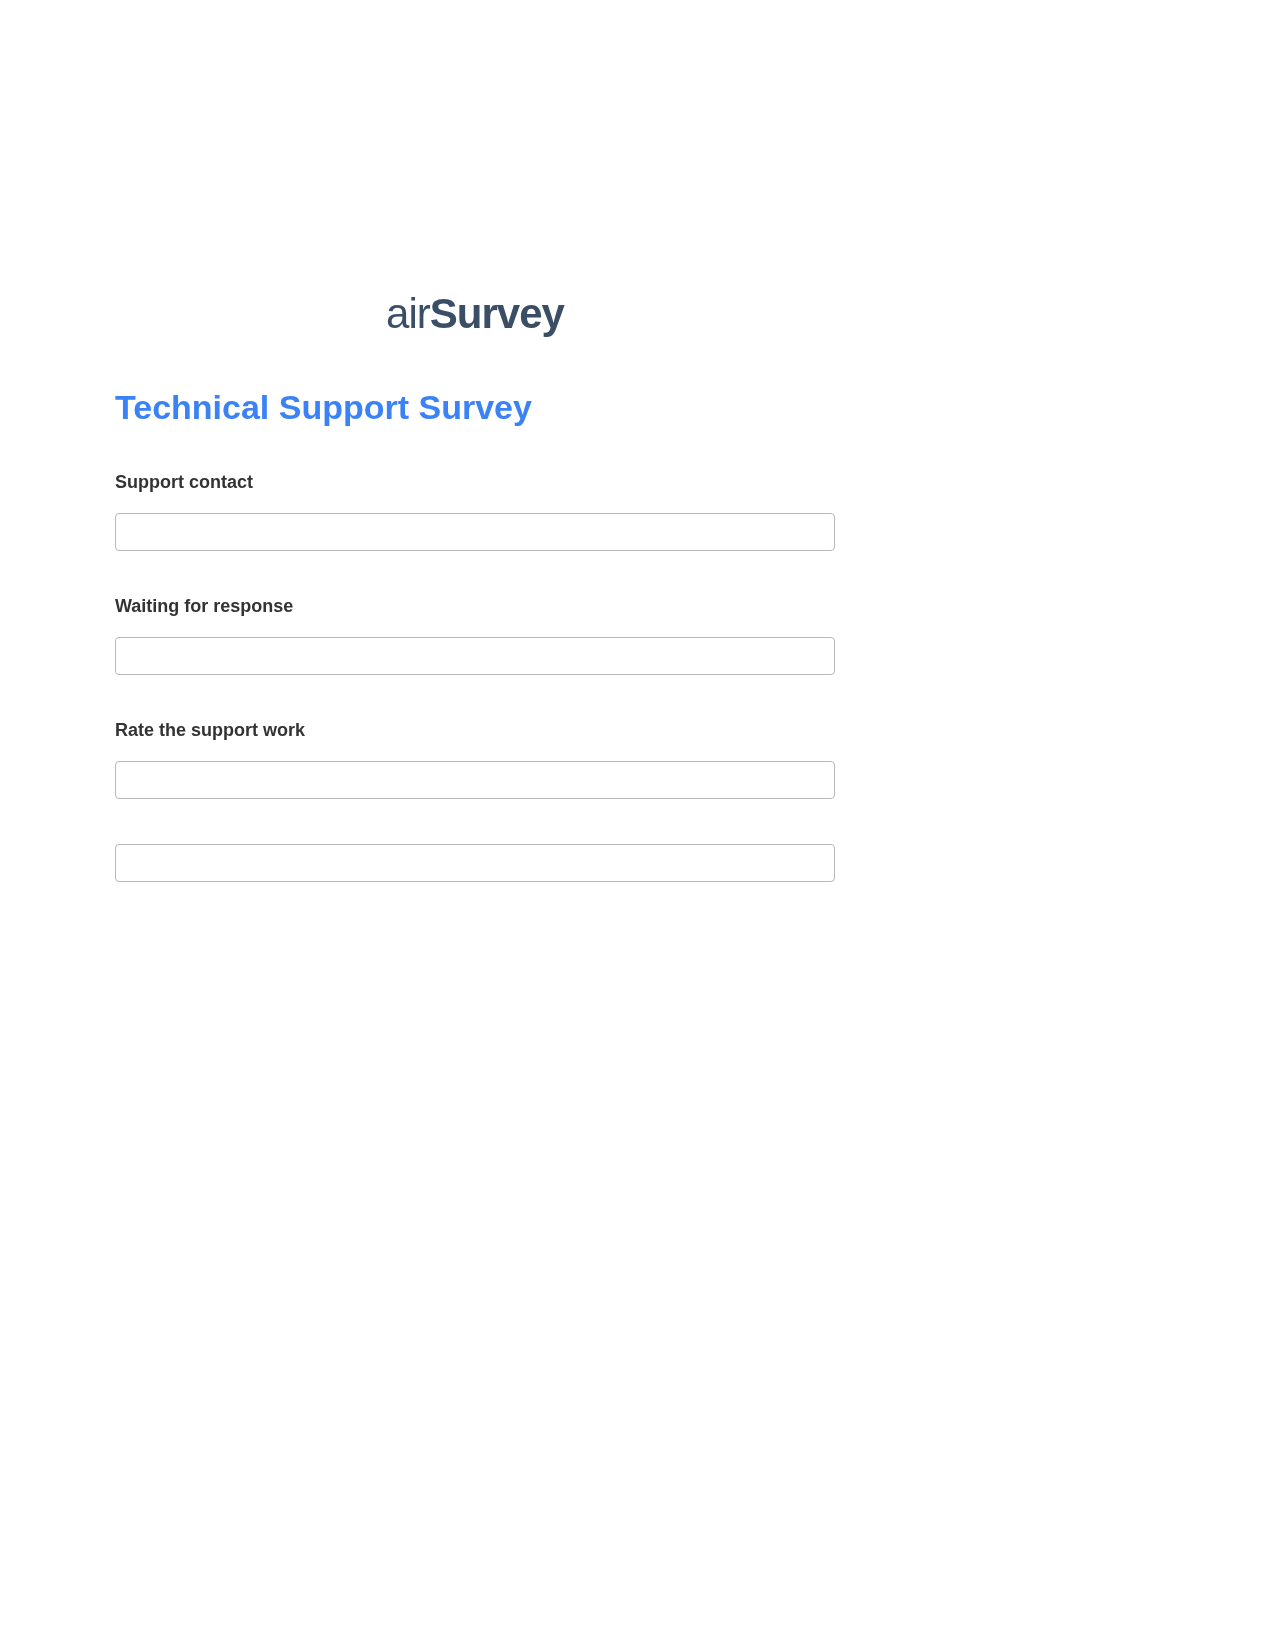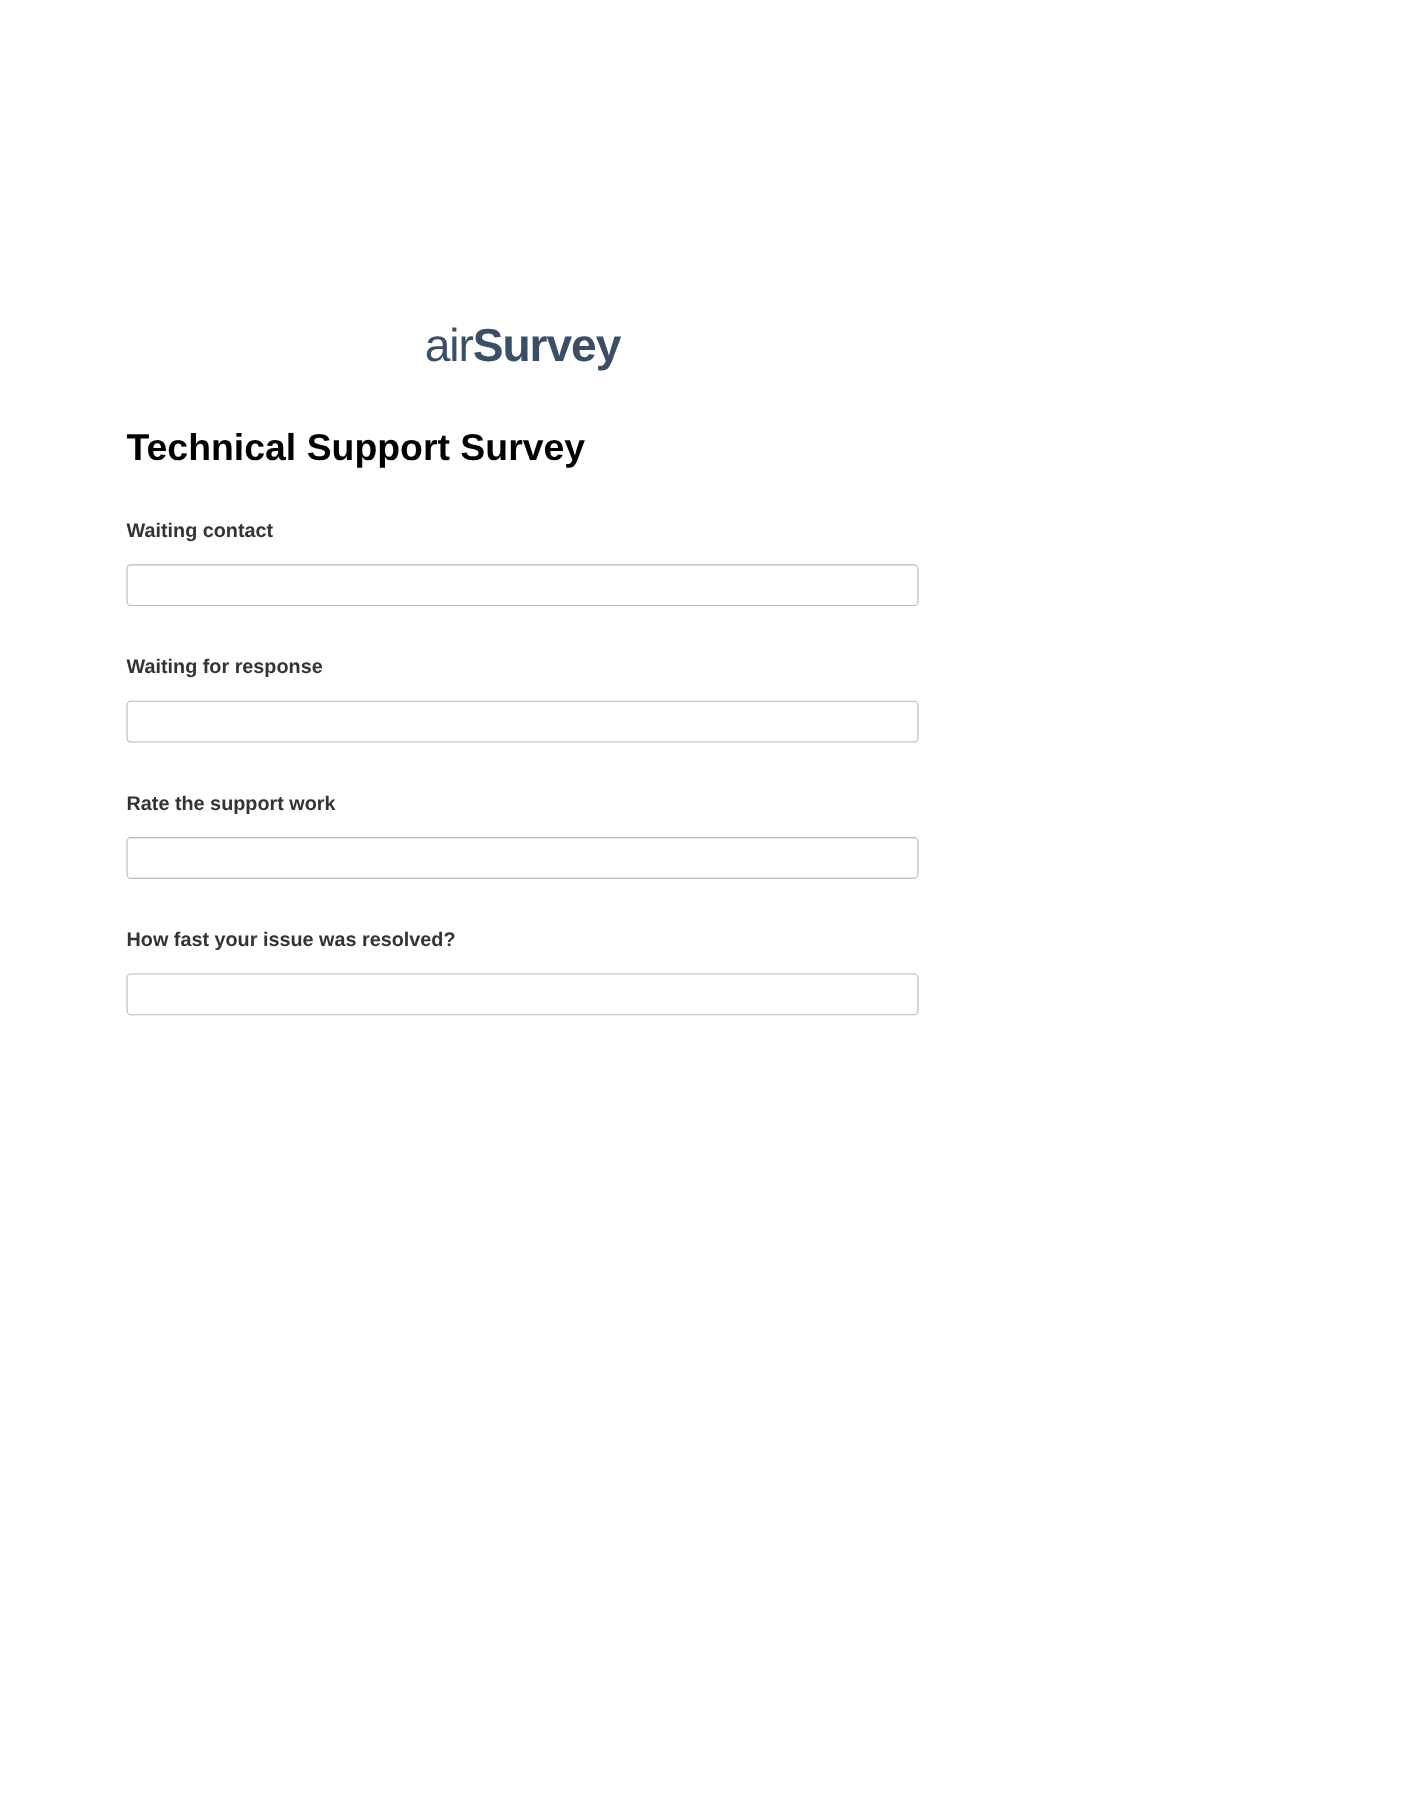--- a/index.html
+++ b/index.html
@@ -33,21 +33,21 @@
     }
     .logo-air {
       font-weight: 400;
     }
     .logo-slate {
       font-weight: 700;
     }
     .title {
       font-size: 34px;
       font-weight: 700;
-      color: #000000;
+      color: #3b82f6;
       margin-bottom: 45px;
     }
     .form-group {
       margin-bottom: 45px;
     }
     .label {
       display: block;
       font-size: 18px;
       font-weight: 700;
       color: #333333;
@@ -67,31 +67,30 @@
 <body>
 
 <div class="container">
   <div class="logo">
     <span class="logo-text"><span class="logo-air">air</span><span class="logo-slate">Survey</span></span>
   </div>
 
   <h1 class="title">Technical Support Survey</h1>
 
   <div class="form-group">
-    <label class="label">Waiting contact</label>
+    <label class="label">Support contact</label>
     <input type="text" class="input-field" value="" style="">
   </div>
 
   <div class="form-group">
     <label class="label">Waiting for response</label>
     <input type="text" class="input-field" value="" style="">
   </div>
 
   <div class="form-group">
     <label class="label">Rate the support work</label>
     <input type="text" class="input-field" value="" style="">
   </div>
 
   <div class="form-group">
-    <label class="label">How fast your issue was resolved?</label>
     <input type="text" class="input-field" value="" style="">
   </div>
 </div>
 
 </body></html>

